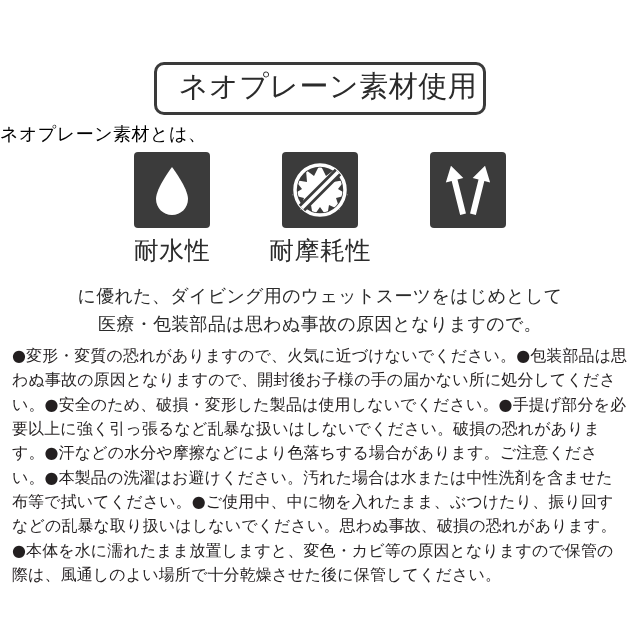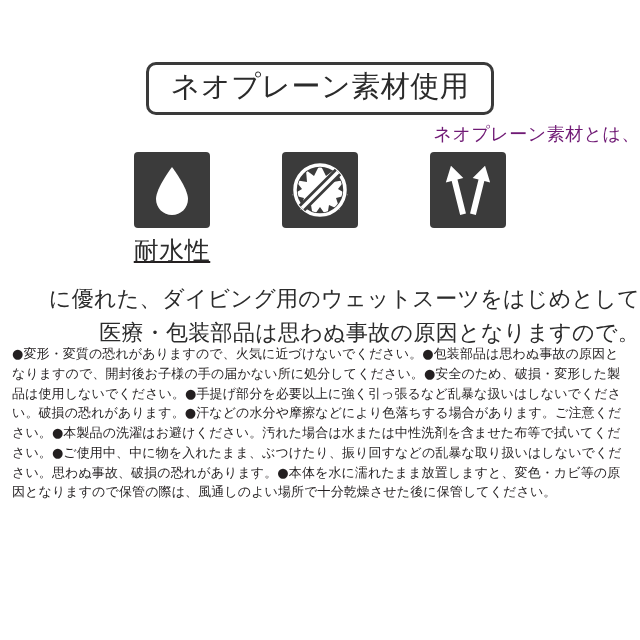--- a/index.html
+++ b/index.html
@@ -27,54 +27,53 @@
     position: absolute;
     top: 62px;
     left: 0;
     width: 640px;
     text-align: center;
   }
   .title-banner {
     display: inline-block;
     border: 3px solid #3a3a3a;
     border-radius: 10px;
-    padding: 6px 22px 9px 22px;
+    padding: 6px 6px 9px 22px;
     font-size: 29px;
     line-height: 1.1;
     letter-spacing: 0.5px;
     color: #2b2b2b;
     font-weight: 500;
   }
 
   
   .lead {
     position: absolute;
     top: 122px;
     left: 0;
     width: 640px;
-    text-align: right;
+    text-align: left;
     font-size: 18px;
-    color: #701a75;
+    color: #000000;
     letter-spacing: 0.5px;
   }
 
   
   .icons-row {
     position: absolute;
     top: 152px;
     left: 0;
     width: 640px;
     display: flex;
     justify-content: center;
     gap: 32px;
   }
   .icon-cell {
     width: 116px;
     text-align: center;
-    text-decoration: underline;
   }
   .icon-box {
     width: 76px;
     height: 76px;
     margin: 0 auto;
     background: #3b3b3b;
     border-radius: 4px;
     position: relative;
   }
   .icon-box svg { display: block; }
@@ -84,34 +83,34 @@
     color: #2b2b2b;
     letter-spacing: 0.5px;
   }
 
   
   .subdesc {
     position: absolute;
     top: 282px;
     left: 0;
     width: 640px;
-    text-align: right;
-    font-size: 22px;
+    text-align: center;
+    font-size: 18px;
     line-height: 1.55;
     color: #2b2b2b;
     letter-spacing: 0.3px;
   }
 
   
   .body-block {
     position: absolute;
     top: 344px;
     left: 12px;
     width: 616px;
-    font-size: 13px;
+    font-size: 16px;
     line-height: 1.52;
     color: #231f20;
     letter-spacing: 0.1px;
     text-align: left;
   }
 </style>
 </head>
 <body>
 
 <div id="page">
@@ -136,20 +135,21 @@
     <div class="icon-cell">
       <div class="icon-box">
         <svg width="76" height="76" viewBox="0 0 76 76" aria-hidden="true">
           <path d="M38 12 L44 24 L52 18 L51 30 L63 28 L56 37 L66 43 L54 46 L58 58 L47 53 L45 65 L38 55 L31 65 L29 53 L18 58 L22 46 L10 43 L20 37 L13 28 L25 30 L24 18 L32 24 Z" fill="#ffffff"></path>
           <circle cx="38" cy="38" r="25" fill="none" stroke="#3b3b3b" stroke-width="5"></circle>
           <circle cx="38" cy="38" r="25" fill="none" stroke="#ffffff" stroke-width="3.5"></circle>
           <line x1="20" y1="56" x2="56" y2="20" stroke="#3b3b3b" stroke-width="9"></line>
           <line x1="20" y1="56" x2="56" y2="20" stroke="#ffffff" stroke-width="3.5"></line>
         </svg>
       </div>
+      <div class="icon-label">耐摩耗性</div>
     </div>
 
     <div class="icon-cell">
       <div class="icon-box">
         <svg width="76" height="76" viewBox="0 0 76 76" aria-hidden="true">
 
           <g transform="rotate(-14 27 38)">
             <path d="M27 13 L36 28 L30 28 L30 63 L24 63 L24 28 L18 28 Z" fill="#ffffff"></path>
           </g>
 

